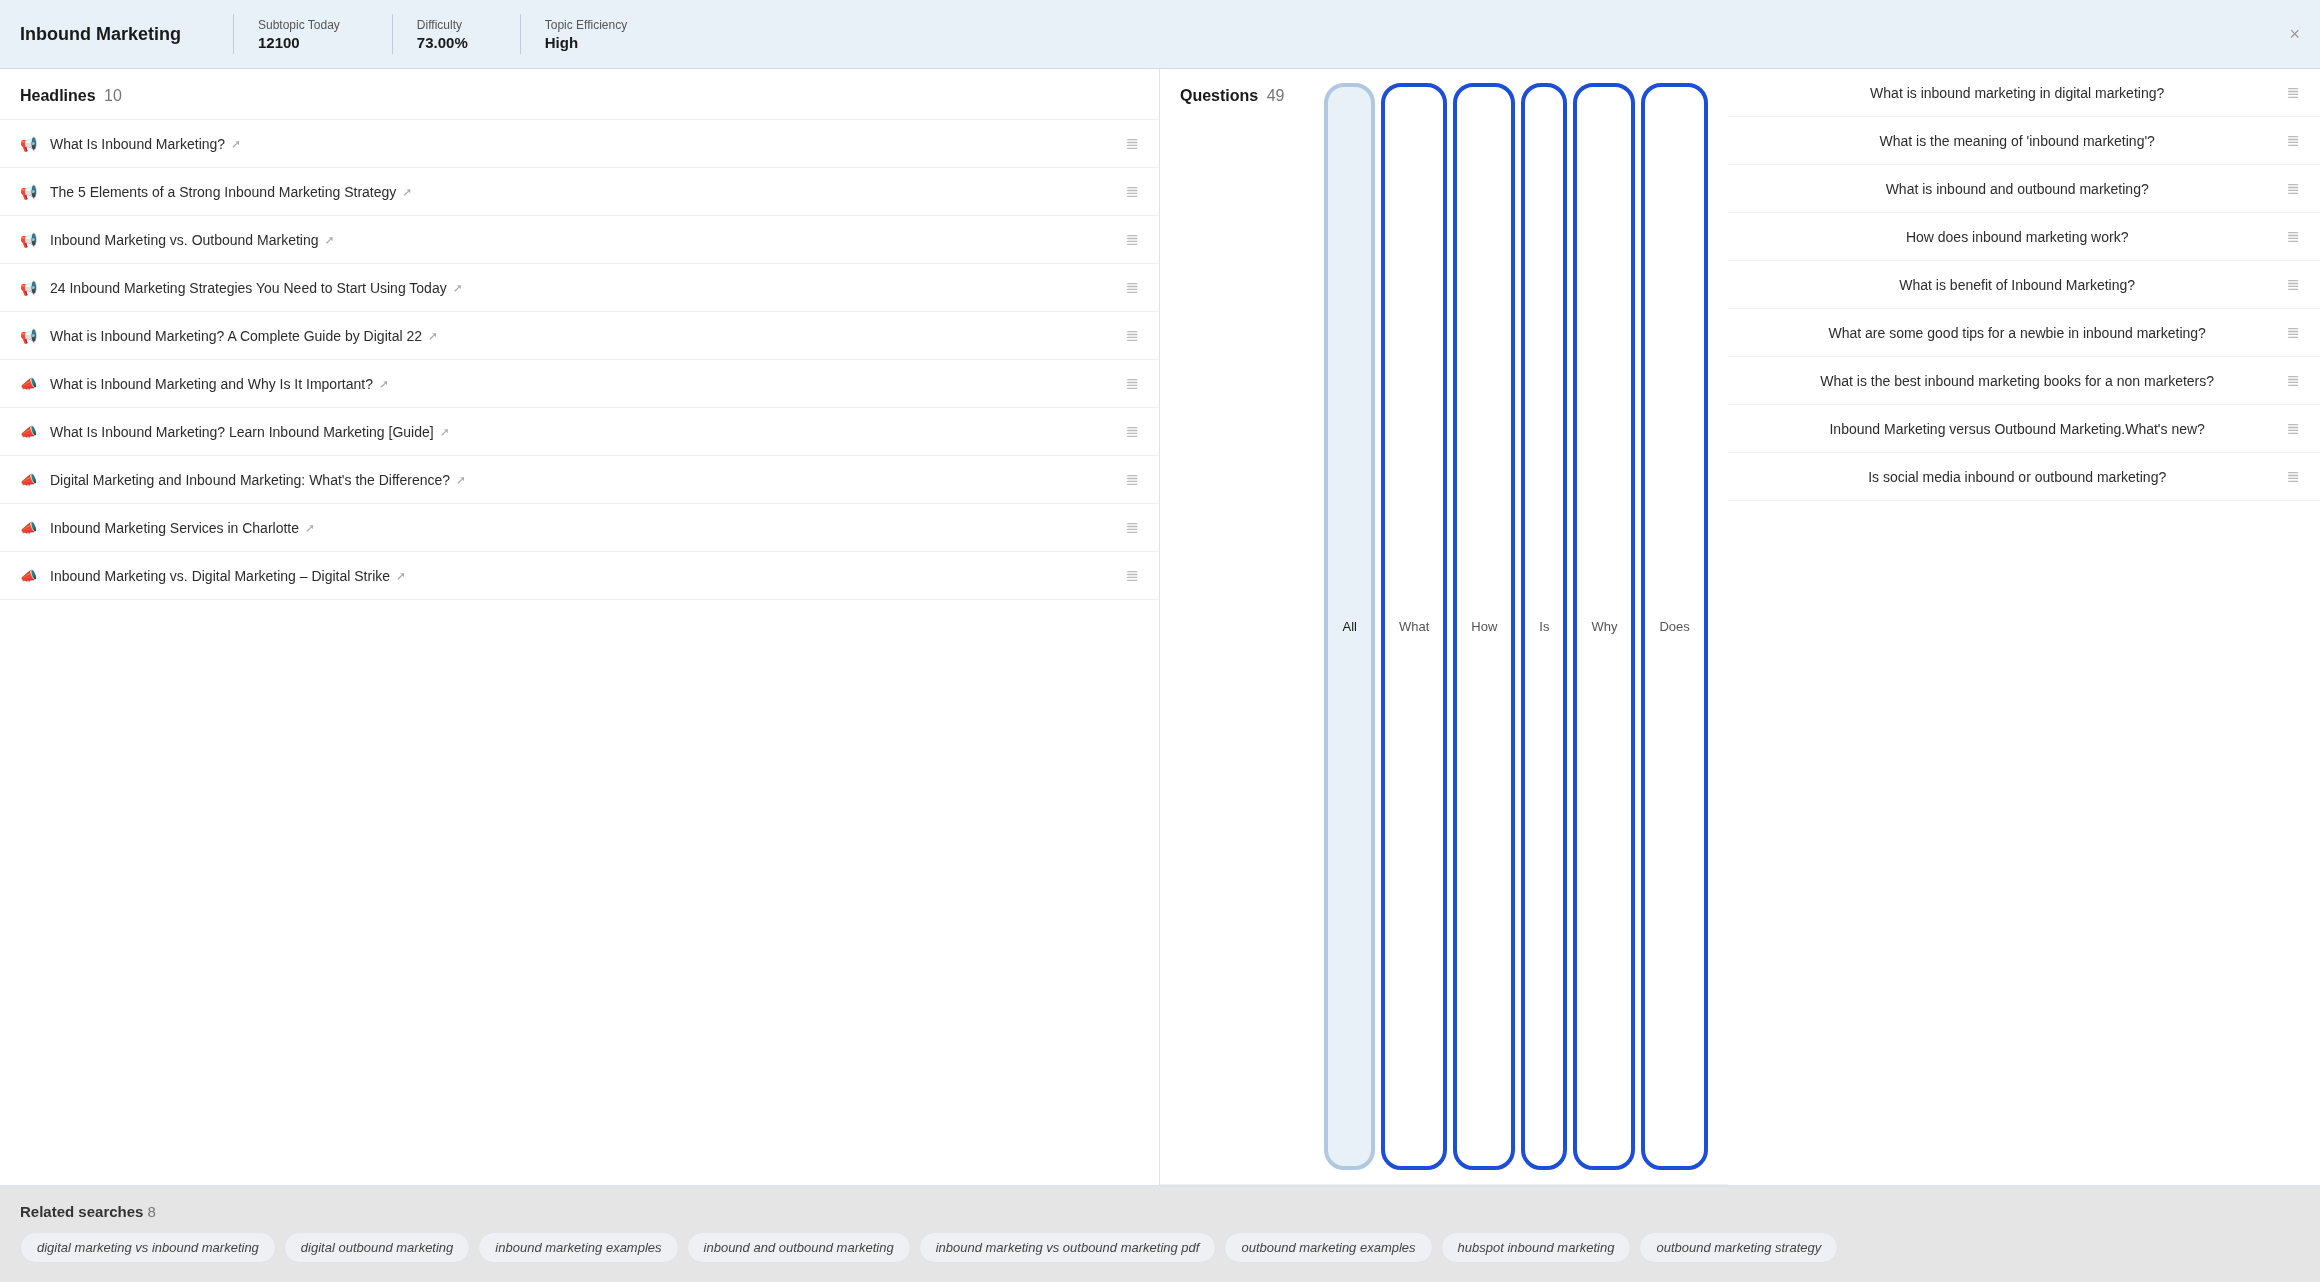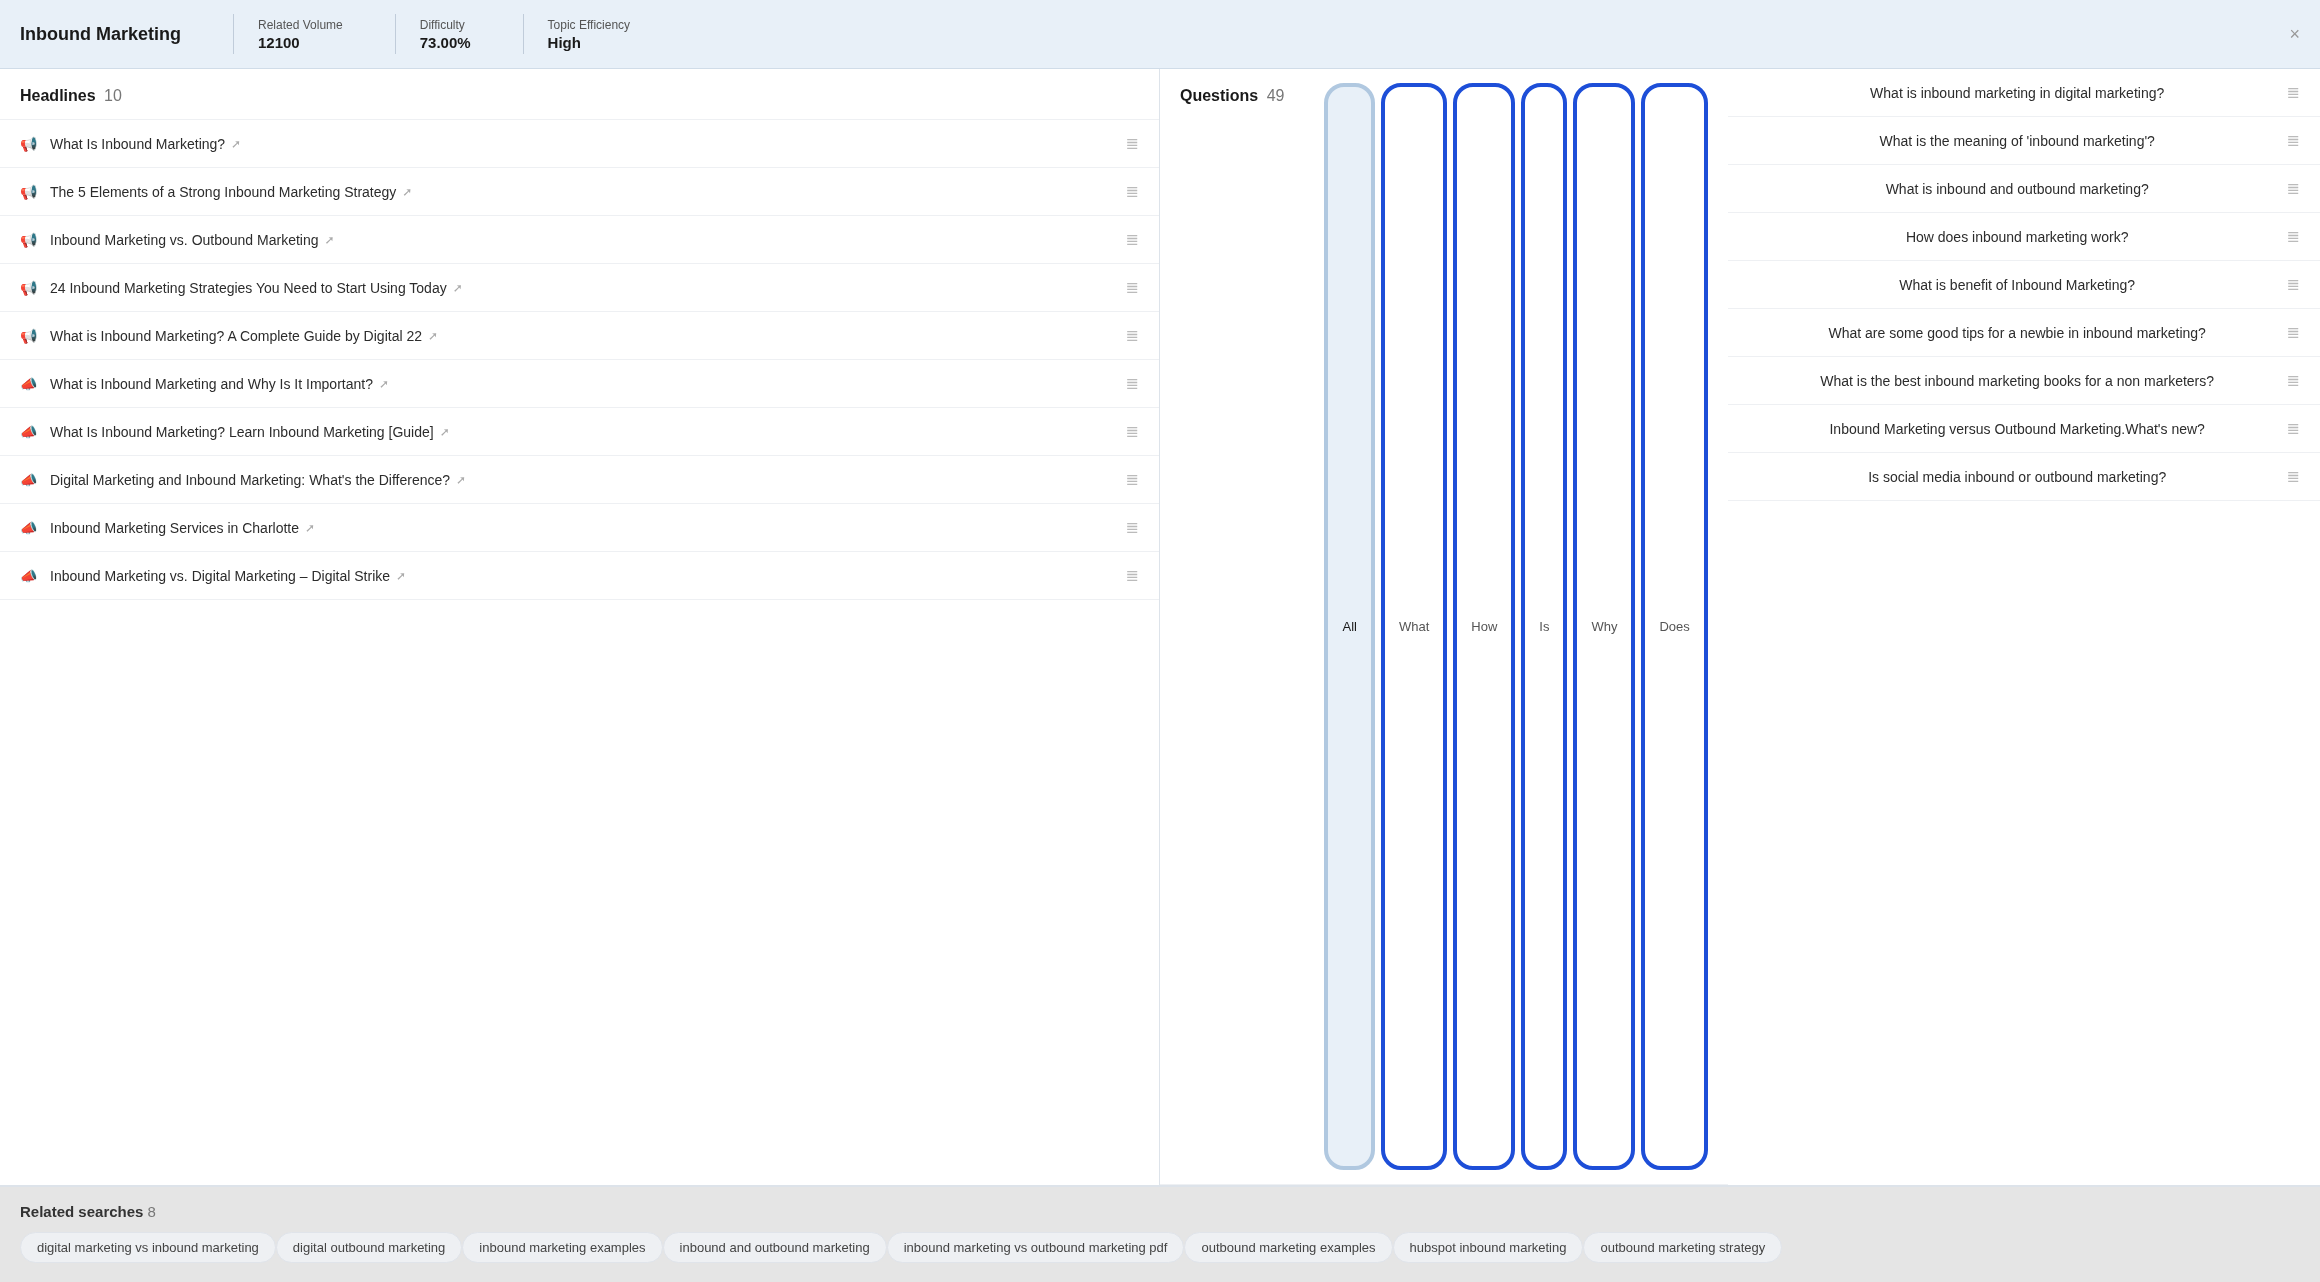--- a/index.html
+++ b/index.html
@@ -197,20 +197,22 @@
       font-weight: 700;
       margin-bottom: 12px;
     }
     .related-count {
       font-weight: 400;
       color: #777;
     }
     .related-tags {
       display: flex;
       flex-wrap: wrap;
+      gap: 8px;
+      font-style: italic;
     }
     .related-tag {
       background: #eef0f3;
       border-radius: 20px;
       padding: 7px 16px;
       font-size: 13px;
       color: #444;
       cursor: pointer;
       border: 1px solid #e0e4ea;
     }
@@ -231,21 +233,21 @@
       overflow: hidden;
     }
   </style>
 </head>
 <body>
 
 <div class="header">
   <span class="header-title">Inbound Marketing</span>
   <div class="header-divider"></div>
   <div class="header-stat">
-    <span class="header-stat-label">Related Volume</span>
+    <span class="header-stat-label">Subtopic Today</span>
     <span class="header-stat-value">12100</span>
   </div>
   <div class="header-divider"></div>
   <div class="header-stat">
     <span class="header-stat-label">Difficulty</span>
     <span class="header-stat-value">73.00%</span>
   </div>
   <div class="header-divider"></div>
   <div class="header-stat">
     <span class="header-stat-label">Topic Efficiency</span>

